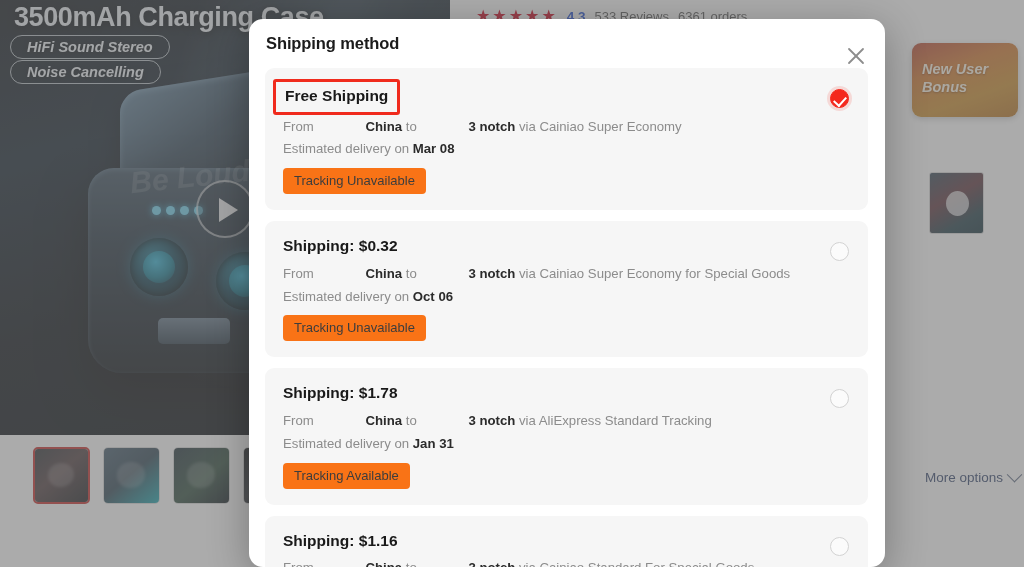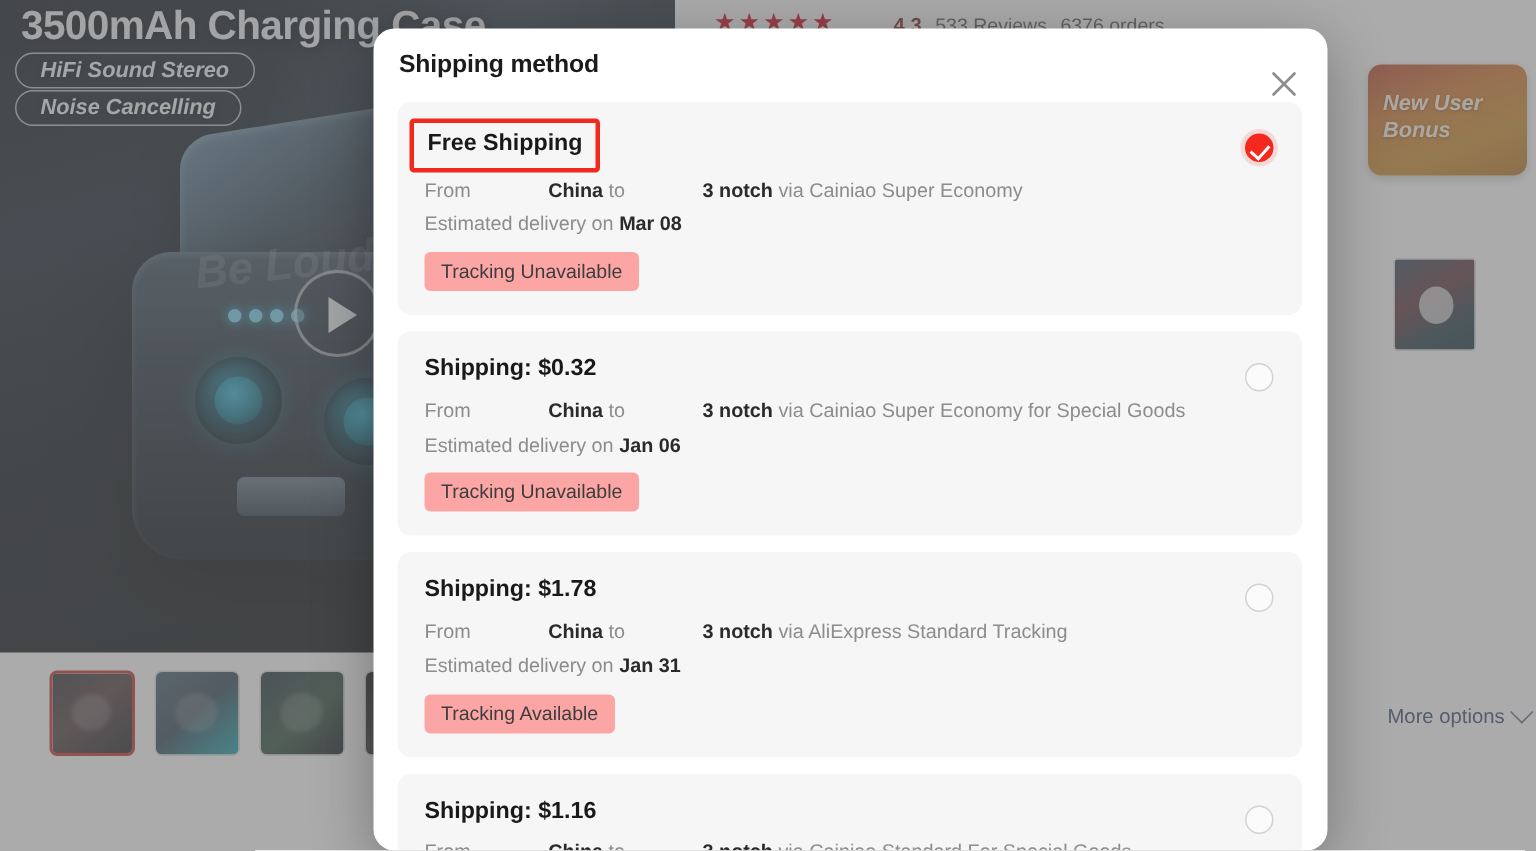--- a/index.html
+++ b/index.html
@@ -204,21 +204,21 @@
   .rating-row {
     position: absolute;
     left: 476px;
     top: 8px;
     display: flex;
     align-items: center;
     gap: 9px;
     white-space: nowrap;
   }
   .stars { color: #d0021b; font-size: 16px; letter-spacing: 2px; line-height: 1; }
-  .rating-num { font-size: 13.5px; color: #7f1d1d; font-weight: 700; margin-left: 29px; }
+  .rating-num { font-size: 13.5px; color: #1d4ed8; font-weight: 700; }
   .rating-meta { font-size: 13px; color: #555; }
 
   .new-user-bonus {
     position: absolute;
     left: 912px;
     top: 43px;
     width: 106px;
     height: 74px;
     border-radius: 9px;
     background: linear-gradient(160deg, #b8452f 0%, #d0742a 34%, #c98a27 68%, #b4701f 100%);
@@ -364,21 +364,21 @@
     font-size: 13.2px;
     color: #8c8c8c;
     line-height: 1.35;
   }
   .ship-eta b { color: #2b2b2b; font-weight: 700; }
 
   .track-chip {
     display: inline-block;
     margin-top: 10px;
     padding: 5px 11px 6px 11px;
-    background: #fca5a5;
+    background: #f97316;
     border-radius: 4px;
     font-size: 13px;
     color: #3d3d3d;
   }
 
   .radio {
     position: absolute;
     right: 19px;
     top: 21px;
     width: 19px;
@@ -439,21 +439,21 @@
 
       <div class="play-btn">
         <div class="play-tri"></div>
       </div>
     </div>
 
     <div class="rating-row">
       <span class="stars">★★★★★</span>
       <span class="rating-num">4.3</span>
       <span class="rating-meta">533 Reviews</span>
-      <span class="rating-meta">6376 orders</span>
+      <span class="rating-meta">6361 orders</span>
     </div>
 
     <div class="new-user-bonus">
       <div class="nub-text">
         <span>New User</span><br>
         <span>Bonus</span>
       </div>
     </div>
 
     <div class="side-thumb">
@@ -505,21 +505,21 @@
         <span class="ship-title highlighted">Free Shipping</span>
         <div class="ship-route"><span>From </span><b>China</b><span> to </span><b>3 notch</b><span> via </span><span>Cainiao Super Economy</span></div>
         <div class="ship-eta"><span>Estimated delivery on </span><b>Mar 08</b></div>
         <span class="track-chip">Tracking Unavailable</span>
         <span class="radio on"></span>
       </div>
 
       <div class="ship-card">
         <span class="ship-title">Shipping: $0.32</span>
         <div class="ship-route"><span>From </span><b>China</b><span> to </span><b>3 notch</b><span> via </span><span>Cainiao Super Economy for Special Goods</span></div>
-        <div class="ship-eta"><span>Estimated delivery on </span><b>Jan 06</b></div>
+        <div class="ship-eta"><span>Estimated delivery on </span><b>Oct 06</b></div>
         <span class="track-chip">Tracking Unavailable</span>
         <span class="radio off"></span>
       </div>
 
       <div class="ship-card">
         <span class="ship-title">Shipping: $1.78</span>
         <div class="ship-route"><span>From </span><b>China</b><span> to </span><b>3 notch</b><span> via </span><span>AliExpress Standard Tracking</span></div>
         <div class="ship-eta"><span>Estimated delivery on </span><b>Jan 31</b></div>
         <span class="track-chip">Tracking Available</span>
         <span class="radio off"></span>

